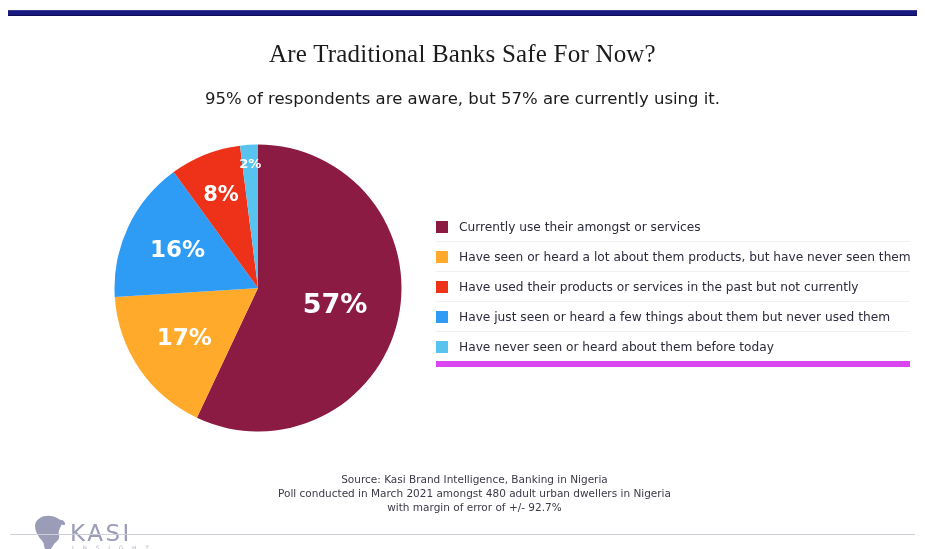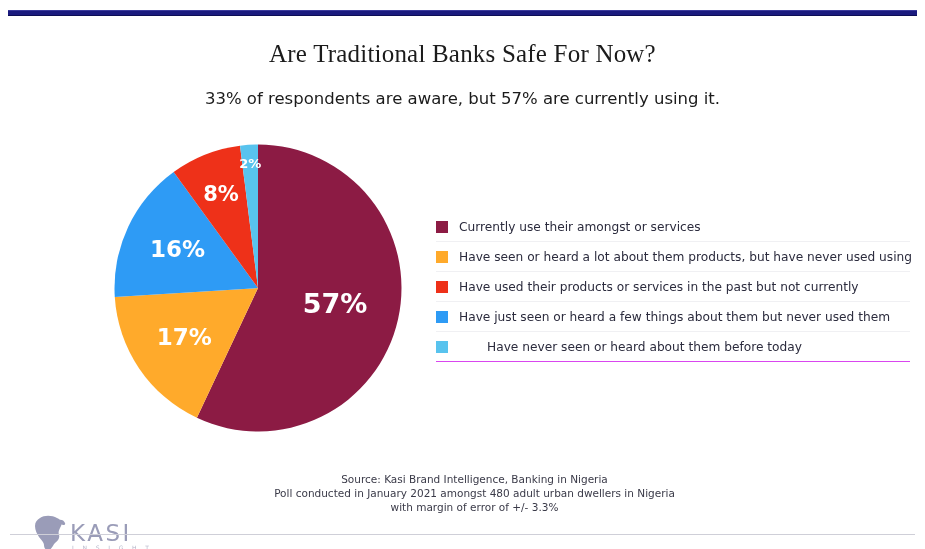--- a/index.html
+++ b/index.html
@@ -88,21 +88,21 @@
     top: 212px;
     width: 474px;
   }
   .legend-row {
     position: relative;
     height: 29px;
     display: flex;
     align-items: center;
     border-bottom: 1px solid #f0f0f3;
   }
-  .legend-row:last-child { border-bottom: 1px solid #d946ef; gap: 28px; }
+  .legend-row:last-child { border-bottom: 6px solid #d946ef; }
   .legend-swatch {
     width: 12px;
     height: 12px;
     flex: 0 0 12px;
     margin-right: 11px;
   }
   .legend-label {
     font-size: 12.2px;
     color: #2b2b3d;
     font-family: "DejaVu Sans", "Liberation Sans", sans-serif;
@@ -146,21 +146,21 @@
     letter-spacing: 3.4px;
     fill: #b3b5c9;
   }
 </style>
 </head>
 <body>
 
 <div class="top-rule"></div>
 
 <div class="title">Are Traditional Banks Safe For Now?</div>
-<div class="subtitle">33% of respondents are aware, but 57% are currently using it.</div>
+<div class="subtitle">95% of respondents are aware, but 57% are currently using it.</div>
 
 <div class="pie-wrap">
   <svg class="pie-svg" viewBox="0 0 288 288">
     <g id="pie-slices">
         <path d="M 144 144 L 144 0.5 A 143.5 143.5 0 1 1 82.90067166041212 273.8426820288738 Z" fill="#8c1b44"></path>
         <path d="M 144 144 L 82.90067166041212 273.8426820288738 A 143.5 143.5 0 0 1 0.7831644705430278 153.01043955245657 Z" fill="#ffaa2b"></path>
         <path d="M 144 144 L 0.7831644705430278 153.01043955245657 A 143.5 143.5 0 0 1 59.65281629603008 27.90606130719506 Z" fill="#2e9bf5"></path>
         <path d="M 144 144 L 59.65281629603008 27.90606130719506 A 143.5 143.5 0 0 1 126.01468098352241 1.63154036137243 Z" fill="#ee3119"></path>
         <path d="M 144 144 L 126.01468098352241 1.63154036137243 A 143.5 143.5 0 0 1 143.99999999999997 0.5 Z" fill="#58c3ee"></path>
       </g>
@@ -174,40 +174,40 @@
   </svg>
 </div>
 
 <div class="legend">
   <div class="legend-row">
     <span class="legend-swatch" style="background: rgb(140, 27, 68);"></span>
     <span class="legend-label">Currently use their amongst or services</span>
   </div>
   <div class="legend-row">
     <span class="legend-swatch" style="background: rgb(255, 170, 43);"></span>
-    <span class="legend-label">Have seen or heard a lot about them products, but have never used using</span>
+    <span class="legend-label">Have seen or heard a lot about them products, but have never seen them</span>
   </div>
   <div class="legend-row">
     <span class="legend-swatch" style="background: rgb(238, 49, 25);"></span>
     <span class="legend-label">Have used their products or services in the past but not currently</span>
   </div>
   <div class="legend-row">
     <span class="legend-swatch" style="background: rgb(46, 155, 245);"></span>
     <span class="legend-label">Have just seen or heard a few things about them but never used them</span>
   </div>
   <div class="legend-row">
     <span class="legend-swatch" style="background: rgb(88, 195, 238);"></span>
     <span class="legend-label">Have never seen or heard about them before today</span>
   </div>
 </div>
 
 <div class="source">
   <div>Source: Kasi Brand Intelligence, Banking in Nigeria</div>
-  <div>Poll conducted in January 2021 amongst 480 adult urban dwellers in Nigeria</div>
-  <div>with margin of error of +/- 3.3%</div>
+  <div>Poll conducted in March 2021 amongst 480 adult urban dwellers in Nigeria</div>
+  <div>with margin of error of +/- 92.7%</div>
 </div>
 
 <div class="logo">
   <svg class="logo-svg" width="132" height="44" viewBox="0 0 132 44">
     <path fill="#9a9cb8" d="M12 6 C16 3, 24 3, 29 6 C33 8, 35 10, 33 14 C31 18, 30 20, 31 23
          C32 26, 30 29, 27 31 C25 33, 24 37, 21 38 C18 39, 16 36, 16 33
          C16 30, 13 28, 11 25 C9 22, 7 18, 7 14 C7 10, 9 8, 12 6 Z
          M30 8 C33 7, 36 8, 37 11 C38 13, 35 14, 33 12 C31 11, 29 9, 30 8 Z"></path>
     <text class="logo-word" x="42" y="29">KASI</text>
     <text class="logo-tag" x="44" y="38">I N S I G H T</text>

